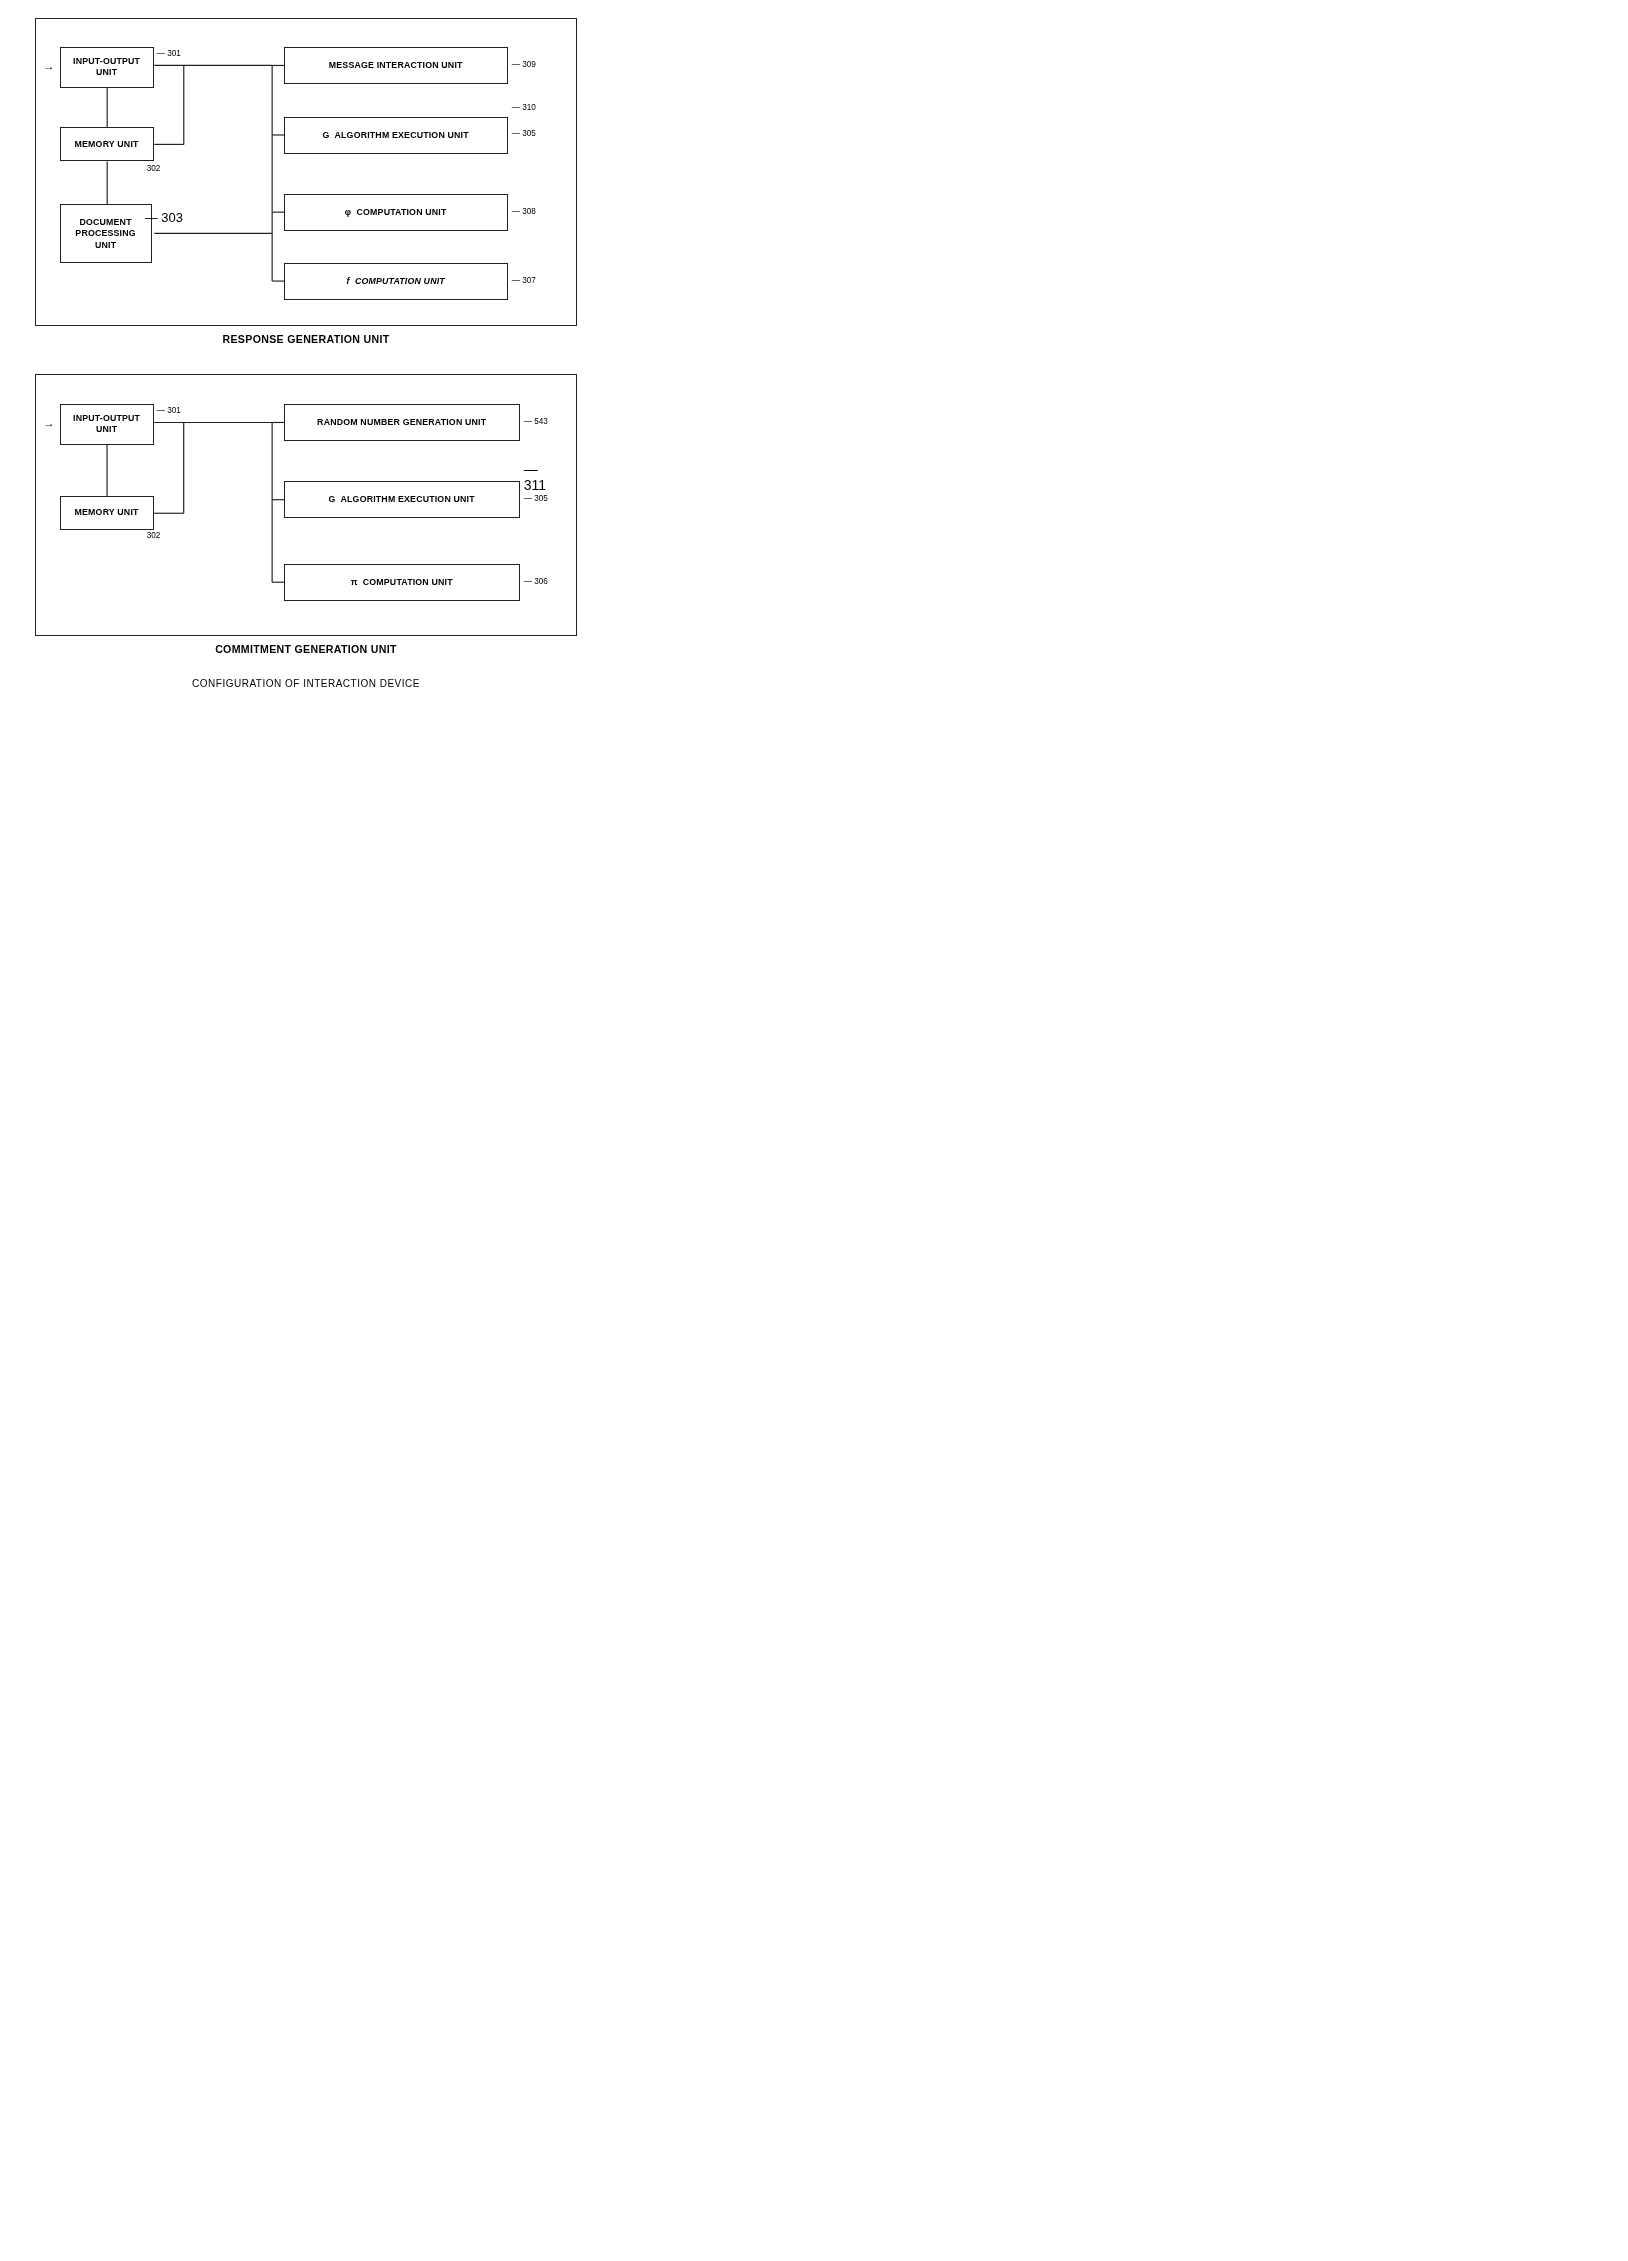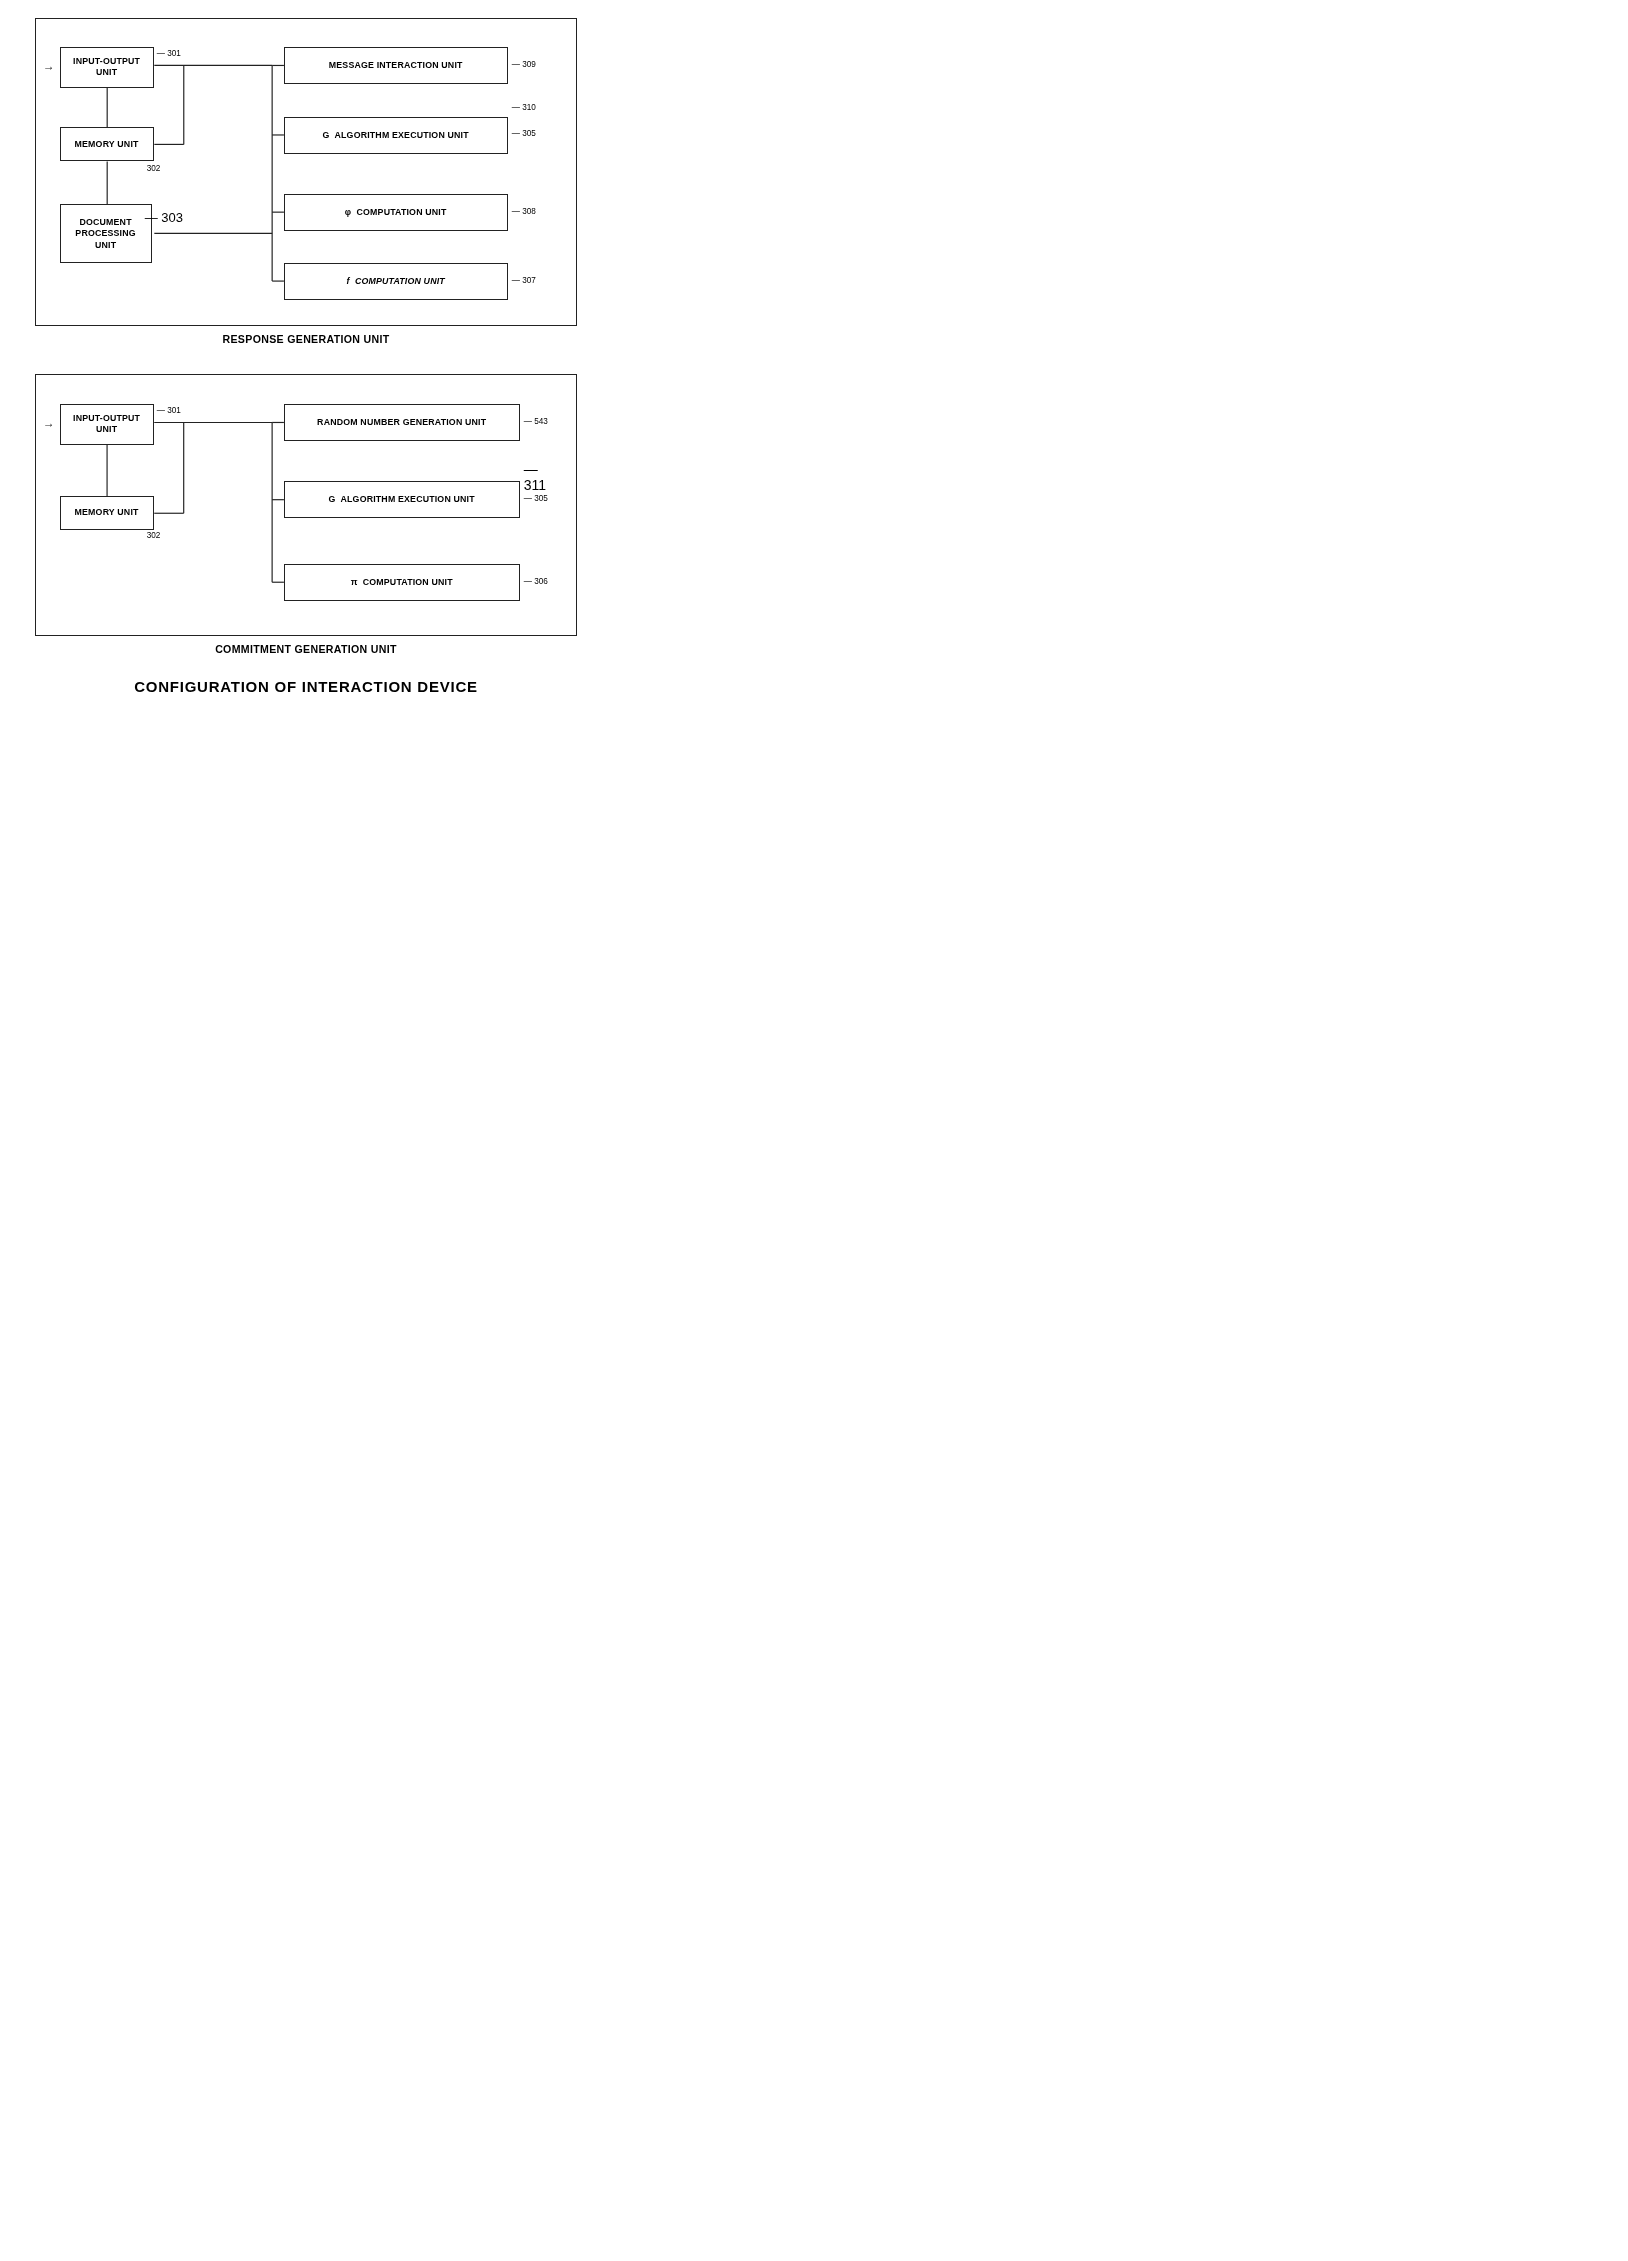--- a/index.html
+++ b/index.html
@@ -59,22 +59,22 @@
       width: 200px;
       min-height: 35px;
     }
 
     .section-gap {
       height: 29.4px;
     }
 
     .bottom-title {
       text-align: center;
-      font-size: 15px;
-      font-weight: bold;
+      font-size: 10px;
+      font-weight: normal;
       margin-top: 17.7px;
       letter-spacing: 0.05em;
     }
 
     
     .diagram-section {
       position: relative;
       width: 542px;
     }
 

